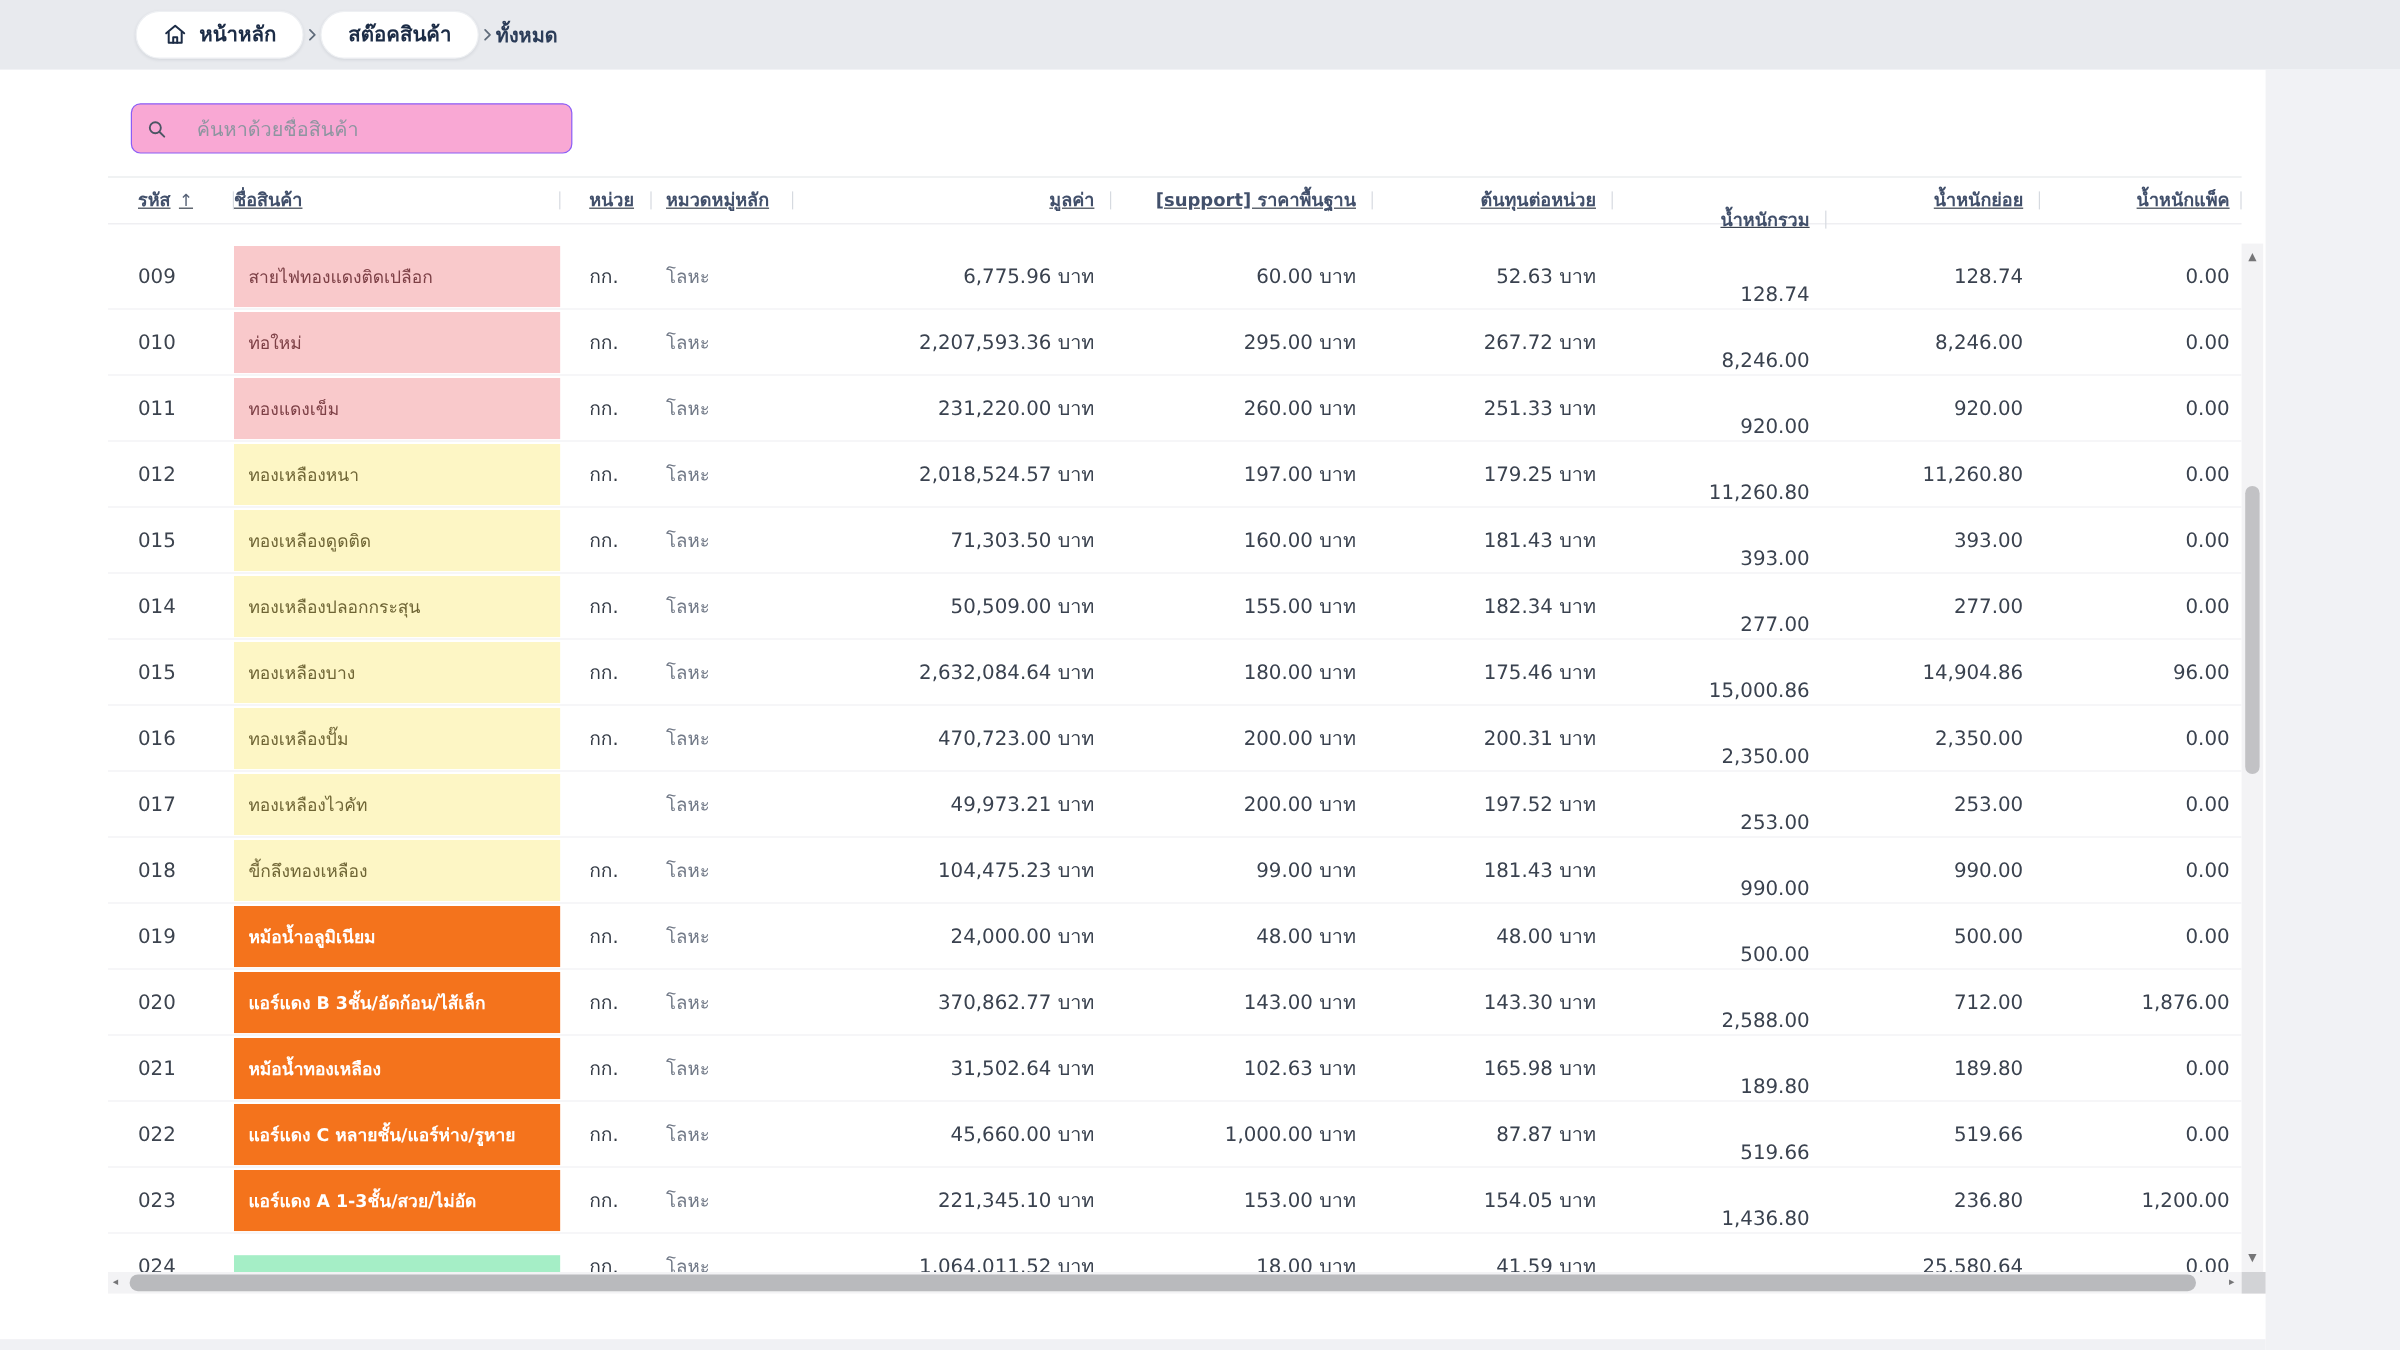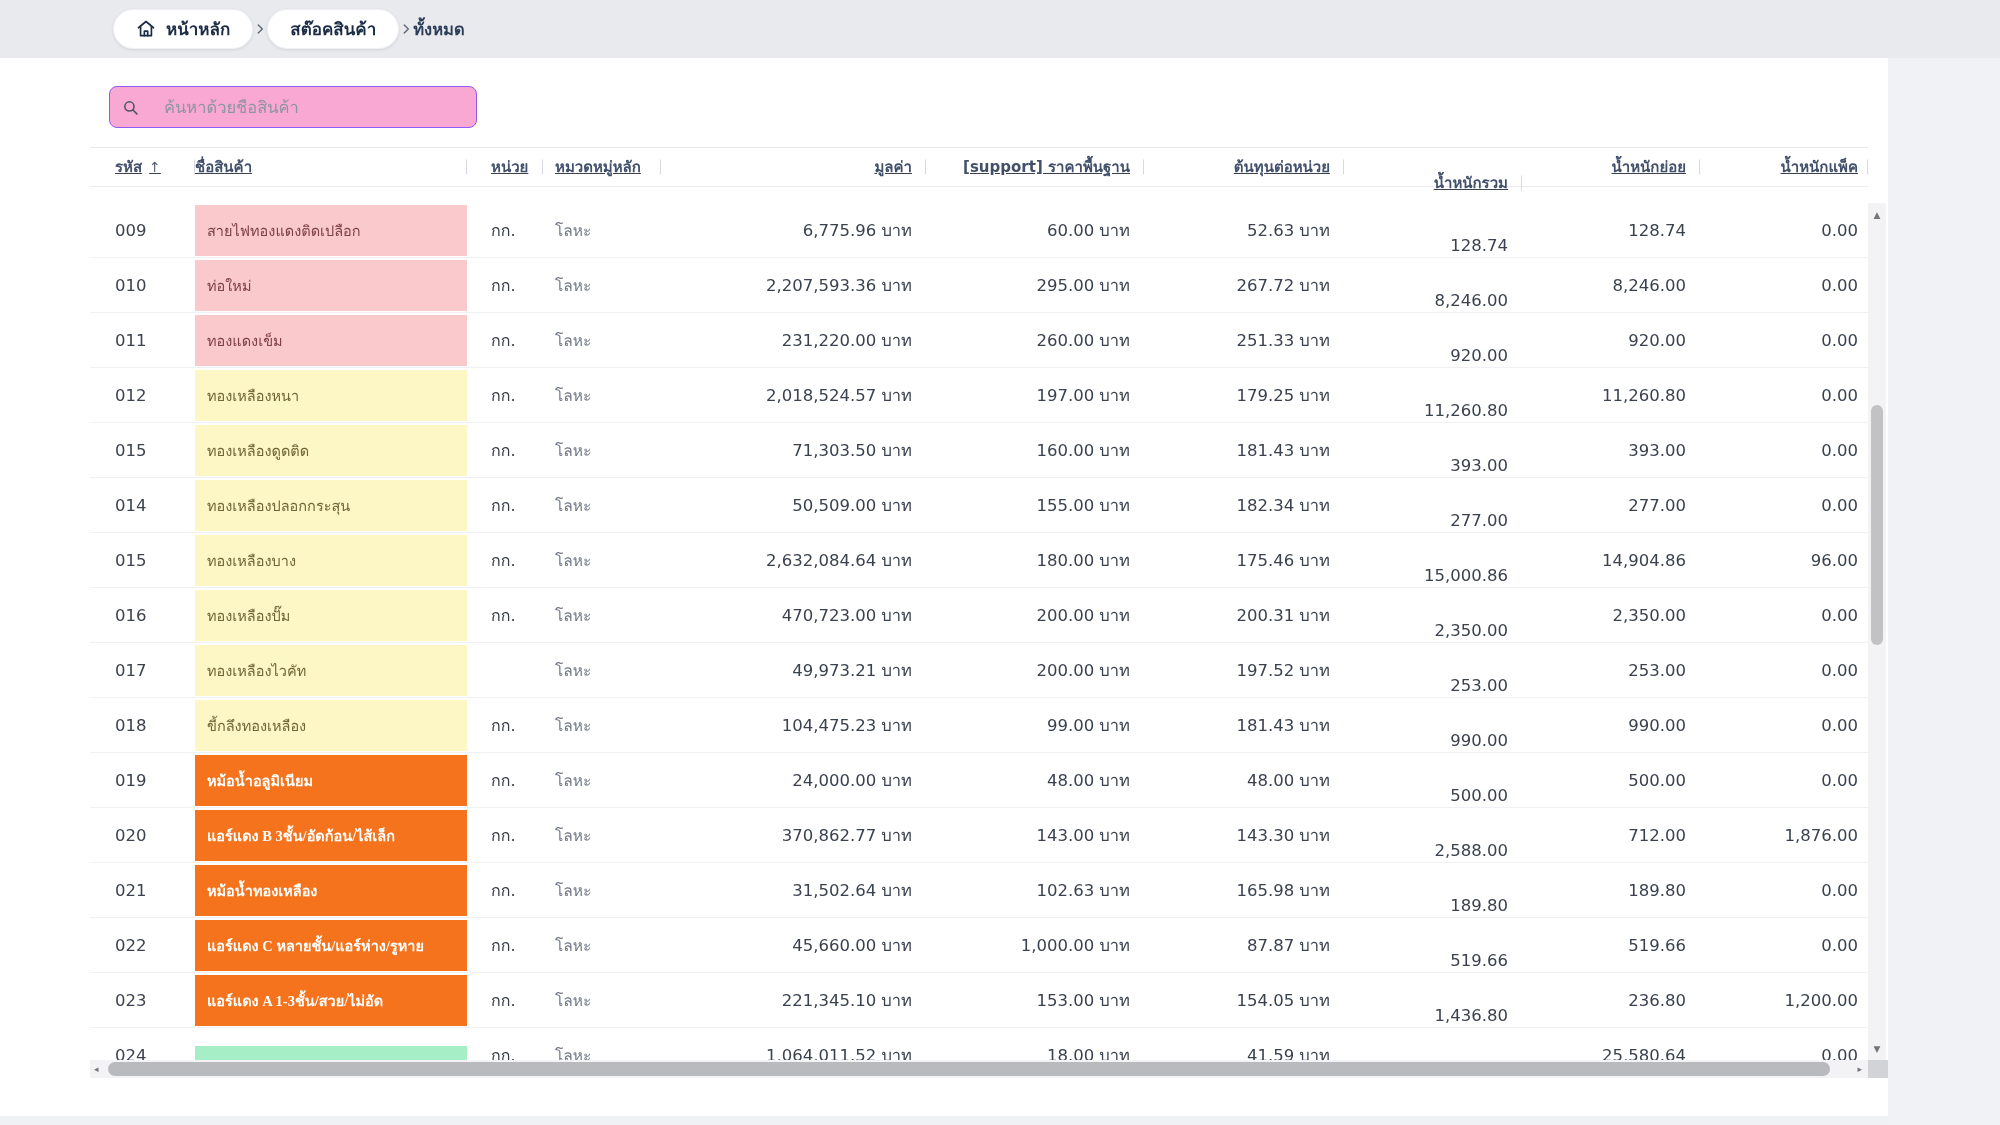--- a/index.html
+++ b/index.html
@@ -74,21 +74,21 @@
   .cell-code { font-size:16.5px; color:#3c434e; }
   .cell-unit { font-size:16px; color:#333a45; }
   .cell-cat  { font-size:15.5px; color:#717987; }
   .cell-num  { font-size:16.5px; color:#3a424f; }
   .name-chip {
     height:51px; display:flex; align-items:center; padding-left:12px;
     font-size:14.5px;
   }
   .color-pink   .name-chip { color:#7d4046; }
   .color-yellow .name-chip { color:#6f6535; }
-  .color-orange .name-chip { color:#ffffff; font-weight:600;font-family:Liberation Serif, serif; }
+  .color-orange .name-chip { color:#ffffff; font-weight:600; }
   .color-green  .name-chip { color:#2e6348;margin-top:33px; }
   
   .vscroll {
     position:absolute; left:1868px; top:203px; width:18px; height:857px; background:#f3f3f5;
   }
   .vscroll .thumb { position:absolute; left:3px; top:202px; width:12px; height:240px; background:#c2c2c5; border-radius:6px; cursor:pointer; }
   .scroll-arrow { position:absolute; color:#757577; font-size:9px; line-height:1; cursor:pointer; user-select:none; }
   .v-up   { left:50%; transform:translateX(-50%); top:8px; }
   .v-down { left:50%; transform:translateX(-50%); bottom:6px; }
   .hscroll {

